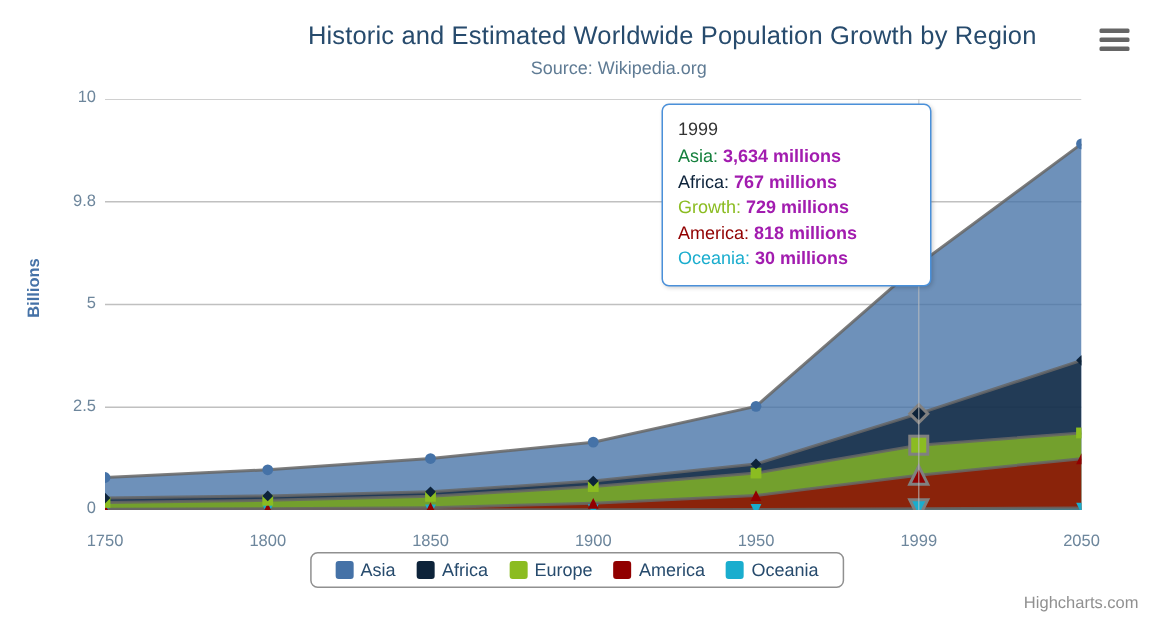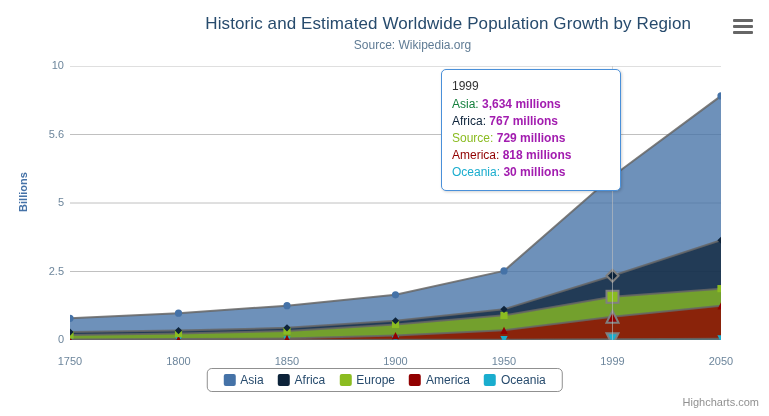--- a/index.html
+++ b/index.html
@@ -204,21 +204,21 @@
     <span class="bar"></span>
     <span class="bar"></span>
     <span class="bar"></span>
   </div>
 
   <div id="y-axis-labels">
     <div id="y-axis-title">Billions</div>
   <div class="y-tick-label" style="top: 333px;">0</div>
       <div class="y-tick-label" style="top: 264.5px;">2.5</div>
       <div class="y-tick-label" style="top: 196px;">5</div>
-      <div class="y-tick-label" style="top: 127.5px;">5.6</div>
+      <div class="y-tick-label" style="top: 127.5px;">9.8</div>
       <div class="y-tick-label" style="top: 59px;">10</div>
     </div>
 
   <div id="plot-area">
     <svg id="plot-svg" width="651" height="274">
         <line x1="0" y1="274" x2="651" y2="274" stroke="#c0d0e0" stroke-width="1"></line>
         <line x1="0" y1="205.5" x2="651" y2="205.5" stroke="#c0c0c0" stroke-width="1"></line>
         <line x1="0" y1="137" x2="651" y2="137" stroke="#c0c0c0" stroke-width="1"></line>
         <line x1="0" y1="68.5" x2="651" y2="68.5" stroke="#c0c0c0" stroke-width="1"></line>
         <line x1="0" y1="0" x2="651" y2="0" stroke="#c0c0c0" stroke-width="1"></line>
@@ -279,21 +279,21 @@
       <div class="x-tick-label" style="left: 434px;">1950</div>
       <div class="x-tick-label" style="left: 542.5px;">1999</div>
       <div class="x-tick-label" style="left: 651px;">2050</div>
     </div>
 
   <div id="tooltip">
     <div class="tt-header">1999</div>
     <div id="tooltip-rows">
         <div class="tt-row"><span class="tt-name" style="color: #15803d;">Asia: </span><span class="tt-value">3,634 millions</span></div>
         <div class="tt-row"><span class="tt-name" style="color: rgb(13, 35, 58); margin-top: 11px;">Africa: </span><span class="tt-value">767 millions</span></div>
-        <div class="tt-row"><span class="tt-name" style="color: rgb(139, 188, 33);">Source: </span><span class="tt-value">729 millions</span></div>
+        <div class="tt-row"><span class="tt-name" style="color: rgb(139, 188, 33);">Growth: </span><span class="tt-value">729 millions</span></div>
         <div class="tt-row"><span class="tt-name" style="color: rgb(145, 0, 0);">America: </span><span class="tt-value">818 millions</span></div>
         <div class="tt-row"><span class="tt-name" style="color: rgb(26, 173, 206);">Oceania: </span><span class="tt-value">30 millions</span></div>
       </div>
   </div>
 
   <div id="legend">
       <div class="legend-item">
         <span class="legend-swatch" style="background: rgb(69, 114, 167);"></span>
         <span class="legend-label">Asia</span>
       </div>

